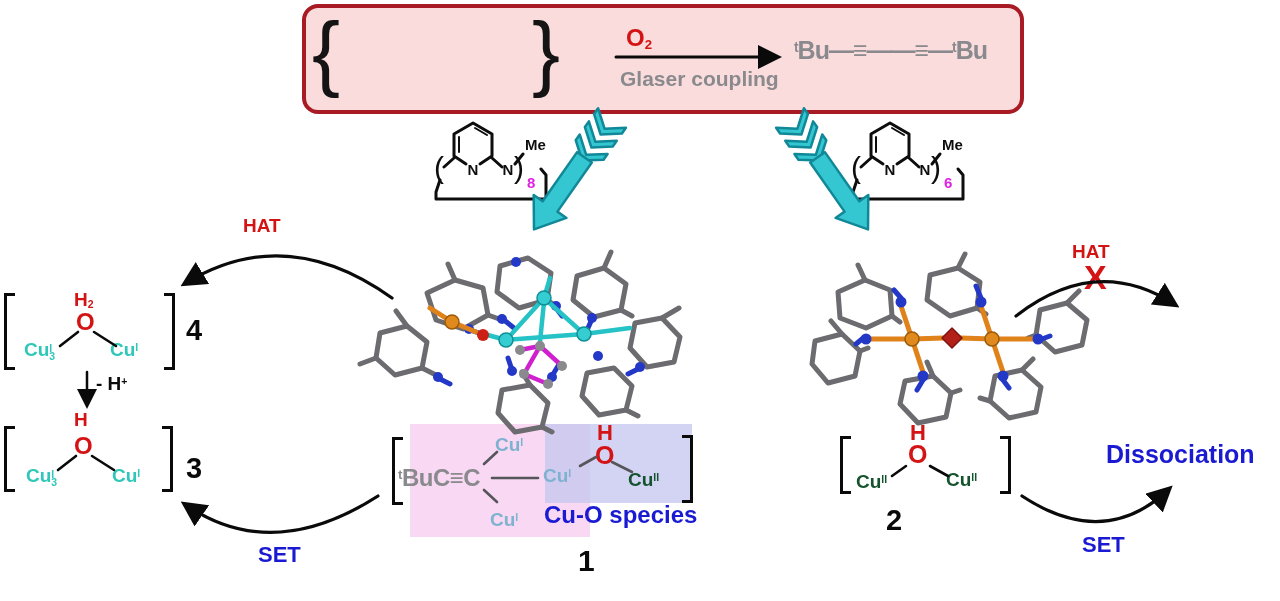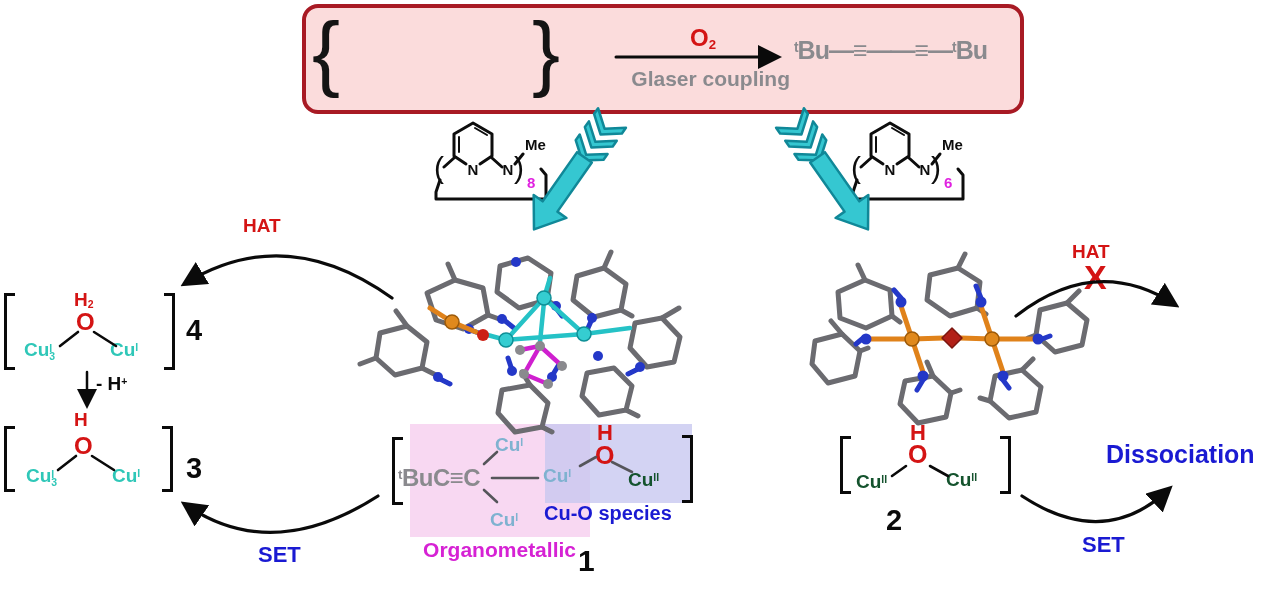--- a/index.html
+++ b/index.html
@@ -1,36 +1,36 @@
 <!DOCTYPE html>
 <html><head>
 <meta charset="utf-8">
 <style>
   html,body{margin:0;padding:0;background:#fff;}
   #canvas{position:relative;width:1280px;height:601px;background:#ffffff;overflow:hidden;
           font-family:"Liberation Sans",sans-serif;font-weight:700;color:#0a0a0a;}
   #canvas svg{position:absolute;overflow:visible;}
   .t{position:absolute;white-space:nowrap;line-height:1.02;}
-  .f19{font-size:19px}.f20{font-size:20px}.f21{font-size:21px}.f22{font-size:22px}
+  .f19{font-size:19px}.f20{font-size:24px}.f21{font-size:21px}.f22{font-size:22px}
   .f23{font-size:19px}.f24{font-size:24px}.f25{font-size:25px}.f29{font-size:29px}
   .f30{font-size:30px}.f34{font-size:34px}
   .red{color:#d41414}.teal{color:#2fc7b8}.tealtop{color:#57c7c9}.lblue{color:#7fb2d0}
   .orange{color:#14532d}.blue{color:#1a1ad2}.magenta{color:#d622d4}.gray{color:#8a8a8e}
   .sup{font-size:0.55em;vertical-align:0.5em}
   .sub{font-size:0.55em;vertical-align:-0.22em}
   .ss{display:inline-block;vertical-align:-0.42em;line-height:0.8;font-size:0.55em;text-align:left}
   .ss span{display:block}
   .bk{position:absolute;width:8px;border:3px solid #0a0a0a;border-right:none}
   .bk.r{border:3px solid #0a0a0a;border-left:none}
   .grp{position:absolute}
   #top-box{position:absolute;left:302px;top:4px;width:714px;height:102px;background:#fbdcdc;
            border:4px solid #a81a24;border-radius:16px;}
   .brace{font-weight:400;font-size:84px;line-height:1;color:#141414}
   .hl{position:absolute}
-  .ctr{text-align:right}
+  .ctr{text-align:left}
   .svgt{font:700 15px "Liberation Sans",sans-serif;fill:#0d0d0d}
   .svgbr{font:400 30px "Liberation Sans",sans-serif;fill:#0d0d0d}
   .svgsub{font:700 15px "Liberation Sans",sans-serif;fill:#e021e0}
 </style>
 </head>
 <body>
 
 <div id="canvas">
 
   <div id="top-box">
@@ -215,21 +215,20 @@
       <span class="gray sup">t</span><span class="gray">BuC</span><span class="gray">≡</span><span class="gray">C</span>
     </div>
     <div class="t f23 lblue" style="left:109px;top:17px"><span>Cu</span><span class="sup">I</span></div>
     <div class="t f23 lblue" style="left:157px;top:48px"><span>Cu</span><span class="sup">I</span></div>
     <div class="t f23 lblue" style="left:104px;top:92px"><span>Cu</span><span class="sup">I</span></div>
     <div class="t f22 red" style="left:211px;top:4px">H</div>
     <div class="t f25 red" style="left:209px;top:25px">O</div>
     <div class="t f23 orange" style="left:242px;top:52px"><span>Cu</span><span class="sup">II</span></div>
     <div class="bk r" style="left:296px;top:17px;height:62px"></div>
     <div class="t f20 blue" style="left:158px;top:85px">Cu-O species</div>
-    <div class="t f21 magenta ctr" style="left:20px;top:121px;width:170px">Organometallic</div>
     <div class="t f30" style="left:192px;top:128px">1</div>
   </div>
 
   <div class="t f23 red" style="left:1072px;top:242px">HAT</div>
   <div class="t f34 red" style="left:1084px;top:260px">X</div>
 
   <div class="grp" style="left:838px;top:420px;width:200px;height:120px">
     <div class="bk" style="left:2px;top:16px;height:52px"></div>
     <div class="t f23 orange" style="left:18px;top:52px"><span>Cu</span><span class="sup">II</span></div>
     <div class="t f22 red" style="left:72px;top:2px">H</div>

